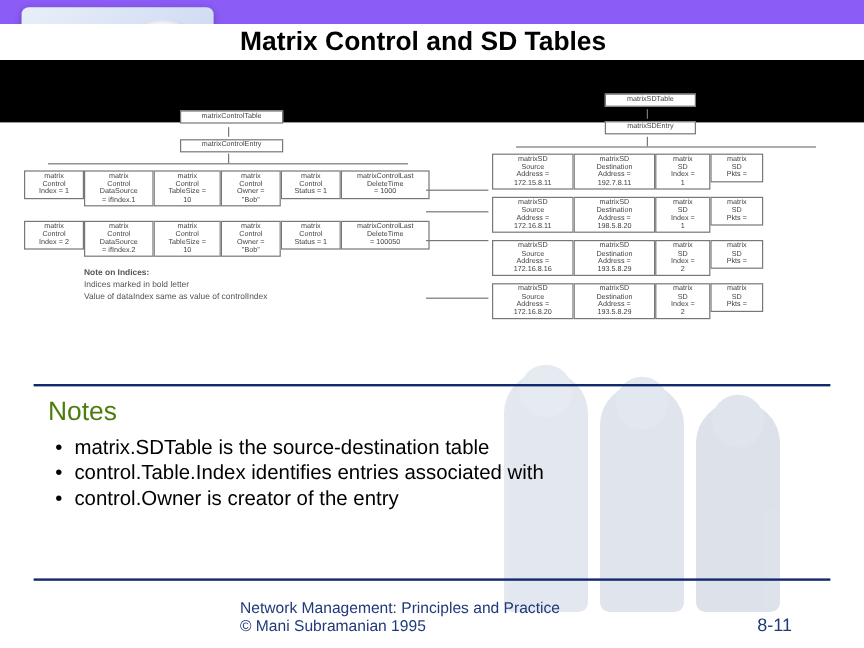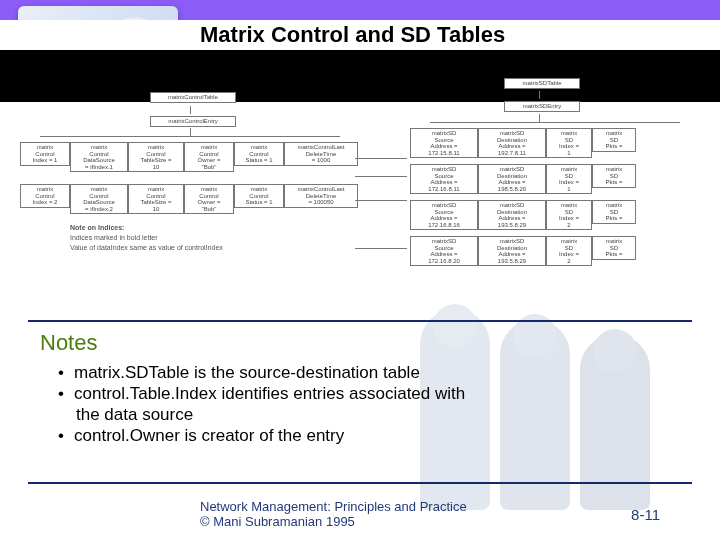--- a/index.html
+++ b/index.html
@@ -110,37 +110,36 @@
   .notes ul {
     margin: 0;
     padding-left: 22px;
     font-size: 17px;
     color: #000;
     line-height: 1.25;
   }
   .notes li {
     list-style: none;
     position: relative;
-    margin-left: 12px;
   }
   .notes li::before {
     content: "•";
     position: absolute;
     left: -16px;
     color: #000;
   }
   .indent { padding-left: 14px; }
 
   .footer {
     position: absolute;
     bottom: 10px;
     left: 0; right: 0;
     display: flex;
     justify-content: space-between;
-    align-items: center;
+    align-items: flex-end;
     padding: 0 60px 0 200px;
     font-size: 13px;
     color: #223a7a;
   }
   .footer .f-left { line-height: 1.2; }
   .footer .f-right { font-size: 15px; }
 
   .bg-people {
     position: absolute;
     right: 40px;
@@ -251,21 +250,20 @@
 </div>
 
 <div class="hr-line hr1"></div>
 
 <div class="notes">
   <div class="notes-title">Notes</div>
   <ul>
     <li>matrix.SDTable is the source-destination table</li>
     <li>control.Table.Index identifies entries associated with</li>
   </ul>
-  <div class="indent" style="font-size:17px; padding-left:36px;">the data source</div>
   <ul>
     <li>control.Owner is creator of the entry</li>
   </ul>
 </div>
 
 <div class="hr-line hr2"></div>
 
 <div class="footer">
   <div class="f-left">
     <div>Network Management: Principles and Practice</div>

